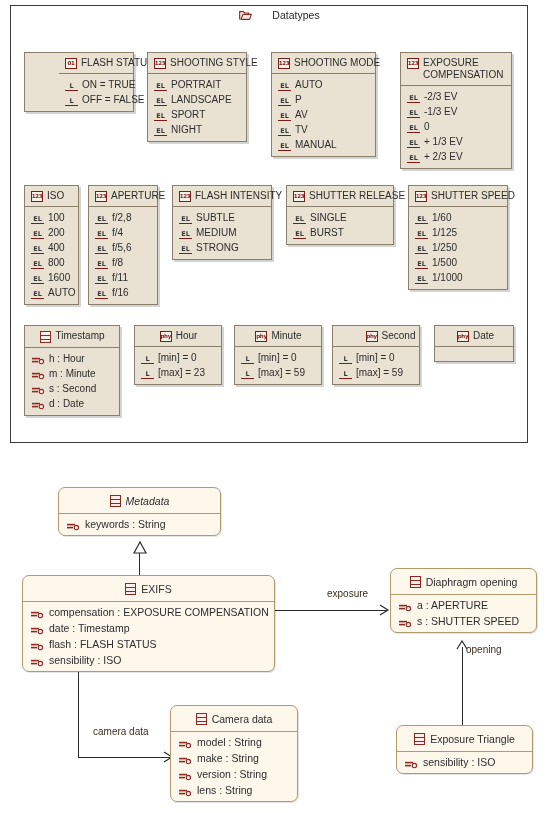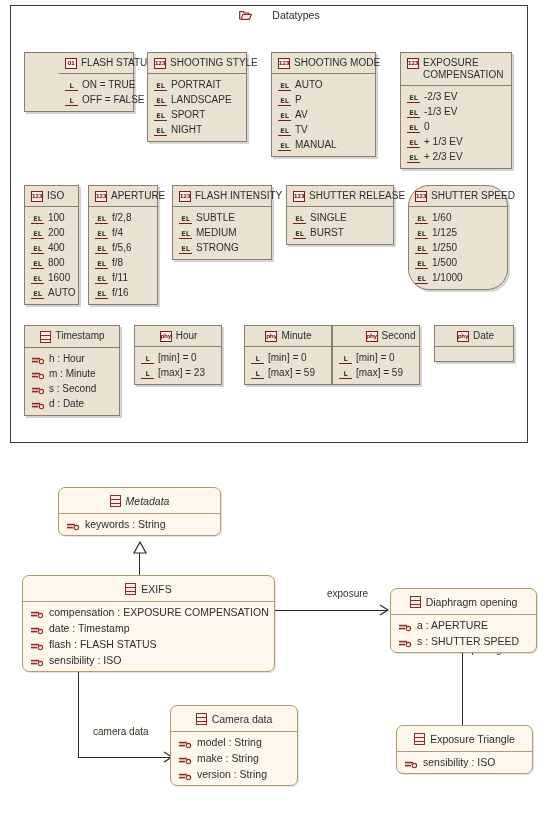--- a/index.html
+++ b/index.html
@@ -311,21 +311,21 @@
           <span class="ico ico-lit">EL</span>
           <span>SINGLE</span>
         </div>
       <div class="li">
           <span class="ico ico-lit">EL</span>
           <span>BURST</span>
         </div>
     </div>
   </div>
 
-  <div class="dt" style="left:408px;top:185px;width:100px;border-radius:21px;">
+  <div class="dt" style="left:408px;top:185px;width:100px;">
     <div class="hd">
       <span class="ico ico-box">123</span>
       <span>SHUTTER SPEED</span>
     </div>
     <div class="bd">
       <div class="li">
           <span class="ico ico-lit">EL</span>
           <span>1/60</span>
         </div>
       <div class="li">
@@ -409,21 +409,21 @@
           <span class="ico ico-lit">L</span>
           <span>[min]  = 0</span>
         </div>
       <div class="li">
           <span class="ico ico-lit">L</span>
           <span>[max]  = 23</span>
         </div>
     </div>
   </div>
 
-  <div class="dt" style="left:234px;top:325px;width:88px;margin-left:10px;">
+  <div class="dt" style="left:234px;top:325px;width:88px;">
     <div class="hd" style="justify-content:center;">
       <span class="ico ico-box">phy</span>
       <span>Minute</span>
     </div>
     <div class="bd">
       <div class="li">
           <span class="ico ico-lit">L</span>
           <span>[min]  = 0</span>
         </div>
       <div class="li">
@@ -549,21 +549,21 @@
         <span class="ico ico-attr"><svg width="14" height="9" viewBox="0 0 14 9">
               <path d="M1,2.6 h8" stroke="#8c2a22" stroke-width="1.6" fill="none"></path>
               <path d="M1,5.6 h6" stroke="#8c2a22" stroke-width="1.6" fill="none"></path>
               <circle cx="10.4" cy="5.6" r="2.2" fill="#fdeeee" stroke="#8c2a22" stroke-width="1.1"></circle>
             </svg></span>
         <span>sensibility : ISO</span>
       </div>
     </div>
   </div>
 
-  <div class="cls" style="left:390px;top:588px;width:147px;">
+  <div class="cls" style="left:390px;top:568px;width:147px;">
     <div class="chd">
       <span class="ico ico-cls">
           <i></i>
           <i></i>
         </span>
       <span class="nm">Diaphragm opening</span>
     </div>
     <div class="cbd">
       <div class="cli">
         <span class="ico ico-attr"><svg width="14" height="9" viewBox="0 0 14 9">
@@ -610,20 +610,28 @@
         <span>make : String</span>
       </div>
       <div class="cli">
         <span class="ico ico-attr"><svg width="14" height="9" viewBox="0 0 14 9">
               <path d="M1,2.6 h8" stroke="#8c2a22" stroke-width="1.6" fill="none"></path>
               <path d="M1,5.6 h6" stroke="#8c2a22" stroke-width="1.6" fill="none"></path>
               <circle cx="10.4" cy="5.6" r="2.2" fill="#fdeeee" stroke="#8c2a22" stroke-width="1.1"></circle>
             </svg></span>
         <span>version : String</span>
       </div>
+      <div class="cli">
+        <span class="ico ico-attr"><svg width="14" height="9" viewBox="0 0 14 9">
+              <path d="M1,2.6 h8" stroke="#8c2a22" stroke-width="1.6" fill="none"></path>
+              <path d="M1,5.6 h6" stroke="#8c2a22" stroke-width="1.6" fill="none"></path>
+              <circle cx="10.4" cy="5.6" r="2.2" fill="#fdeeee" stroke="#8c2a22" stroke-width="1.1"></circle>
+            </svg></span>
+        <span>lens : String</span>
+      </div>
     </div>
   </div>
 
   <div class="cls" style="left:396px;top:725px;width:137px;">
     <div class="chd">
       <span class="ico ico-cls">
           <i></i>
           <i></i>
         </span>
       <span class="nm">Exposure Triangle</span>

